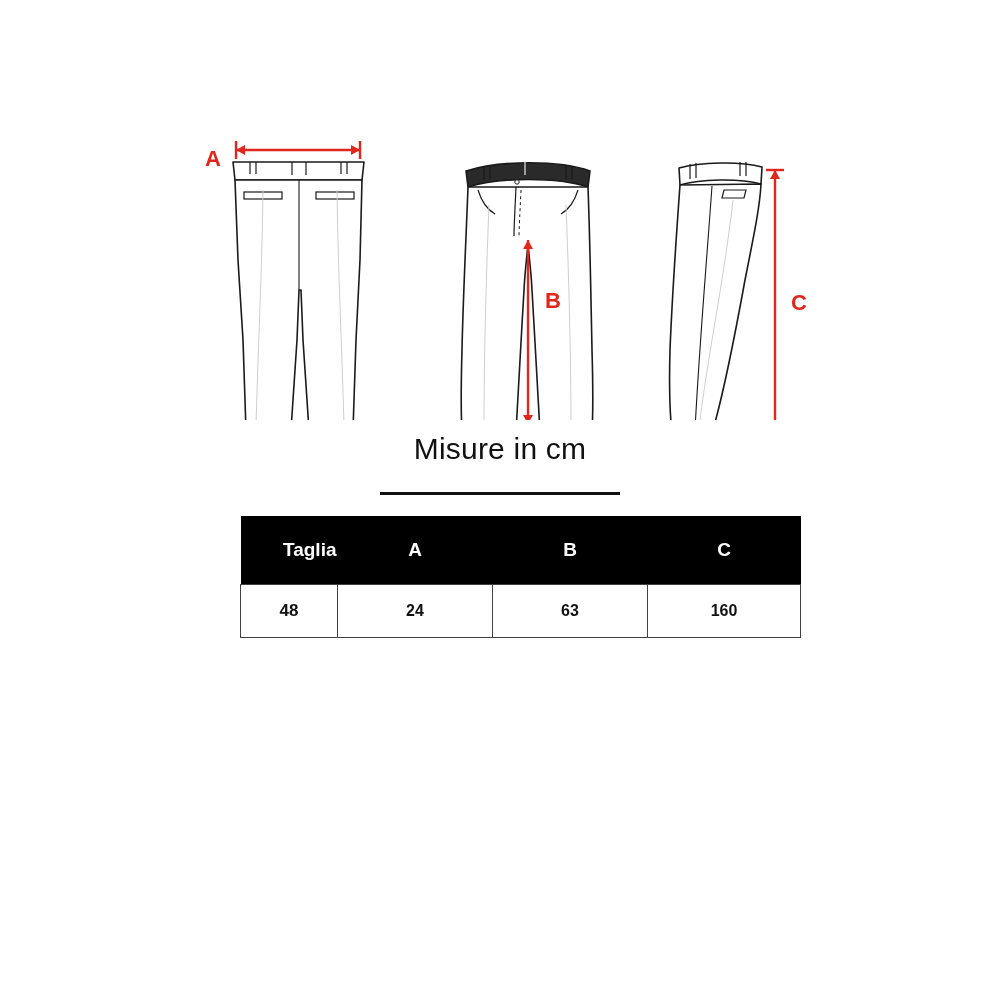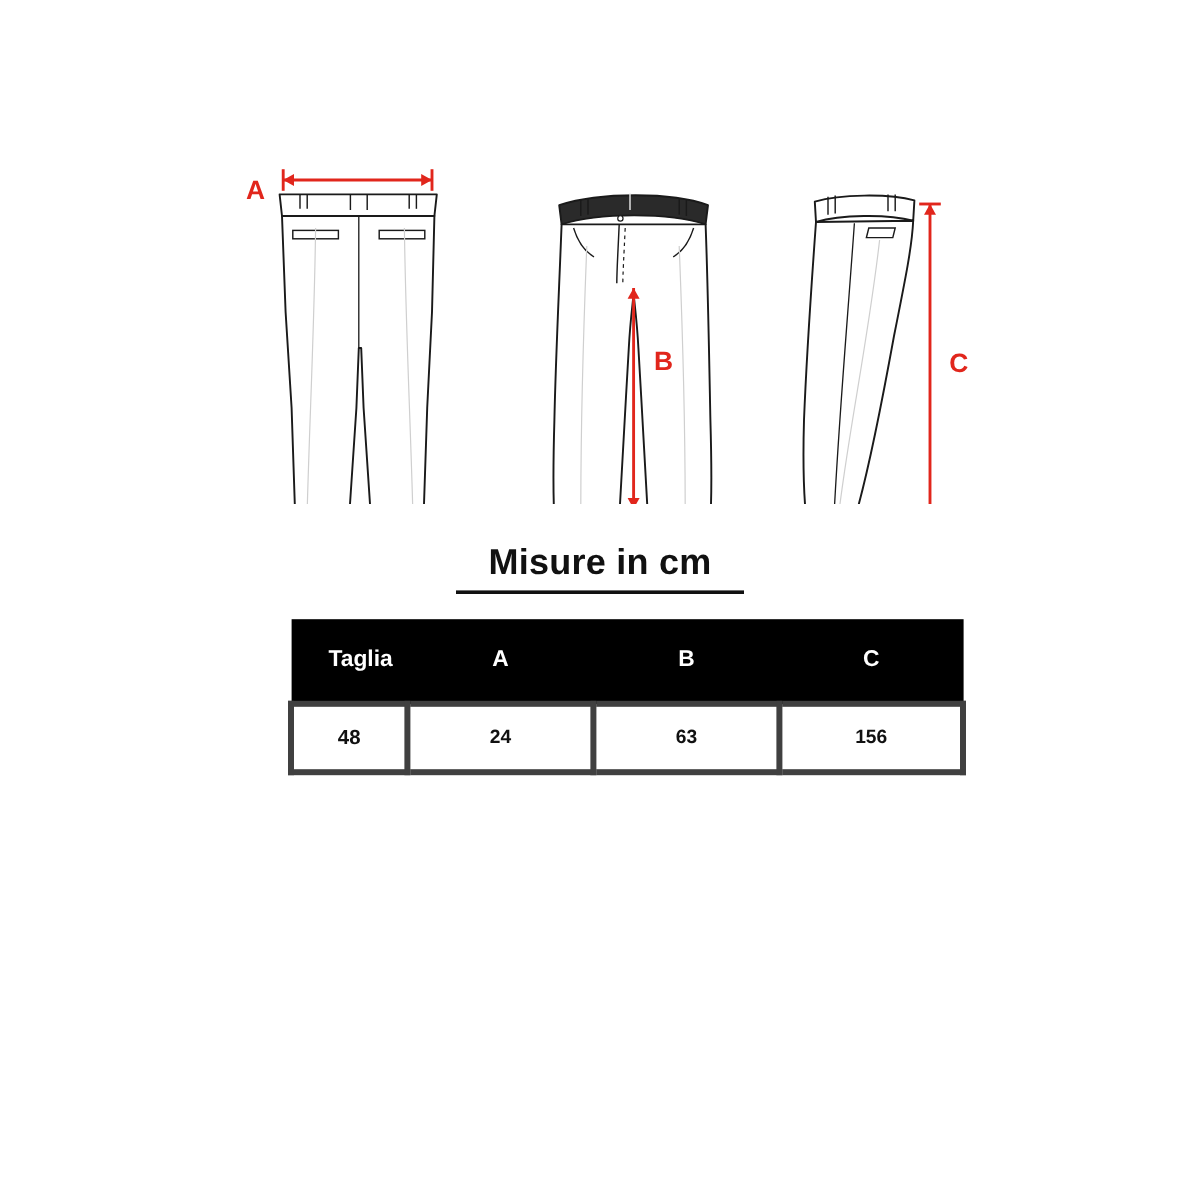--- a/index.html
+++ b/index.html
@@ -33,26 +33,26 @@
     display: block;
   }
   .measure-label {
     fill: #e1261c;
     font-family: "Liberation Sans", sans-serif;
     font-weight: bold;
     font-size: 22px;
   }
   .title {
     position: absolute;
-    top: 452px;
+    top: 432px;
     left: 0;
     width: 1000px;
     text-align: center;
     font-size: 30px;
-    font-weight: bold;
+    font-weight: normal;
     letter-spacing: 0.2px;
     color: #111111;
   }
   .title-rule {
     position: absolute;
     top: 492px;
     left: 380px;
     width: 240px;
     height: 3px;
     background: #111111;
@@ -68,31 +68,31 @@
   table.size-table thead th {
     background: #000000;
     color: #ffffff;
     font-size: 19px;
     font-weight: bold;
     height: 66px;
     text-align: center;
     border: none;
   }
   table.size-table thead th.first-col {
-    text-align: center;
+    text-align: right;
     padding-left: 20px;
   }
   table.size-table tbody td {
     background: #ffffff;
     color: #111111;
     font-size: 16px;
     font-weight: bold;
     height: 50px;
     text-align: center;
-    border: 5px solid #404040;
+    border: 1px solid #404040;
   }
   table.size-table tbody td.first-col {
     font-size: 17px;
   }
   col.c1 { width: 97px; }
   col.c2 { width: 155px; }
   col.c3 { width: 155px; }
   col.c4 { width: 153px; }
 </style>
 </head>
@@ -248,18 +248,18 @@
         <th>A</th>
         <th>B</th>
         <th>C</th>
       </tr>
     </thead>
     <tbody>
       <tr>
         <td class="first-col">48</td>
         <td>24</td>
         <td>63</td>
-        <td>156</td>
+        <td>160</td>
       </tr>
     </tbody>
   </table>
 
 </div>
 
 </body></html>

